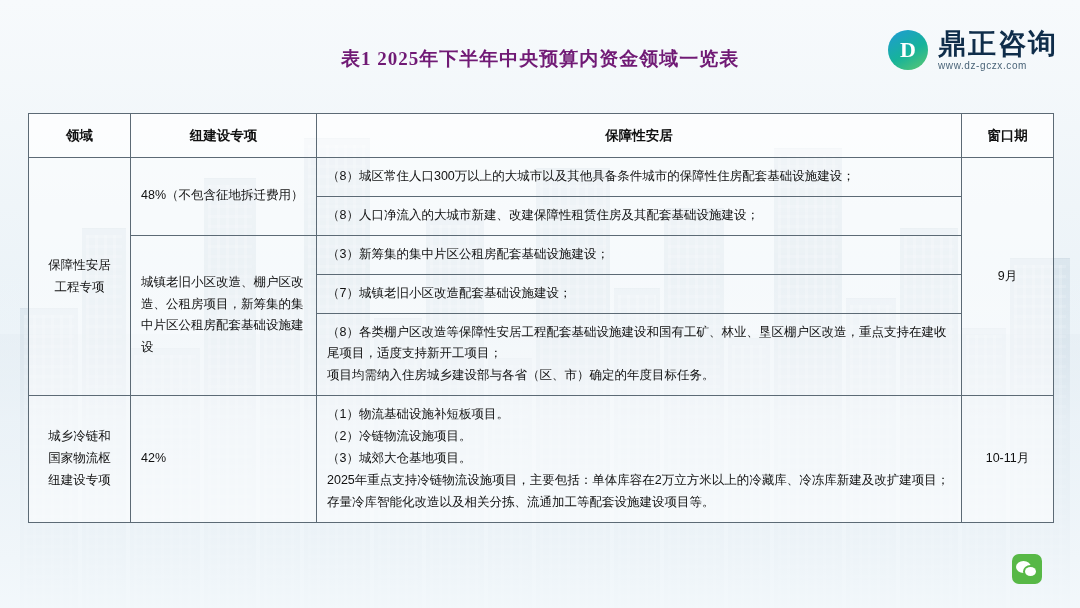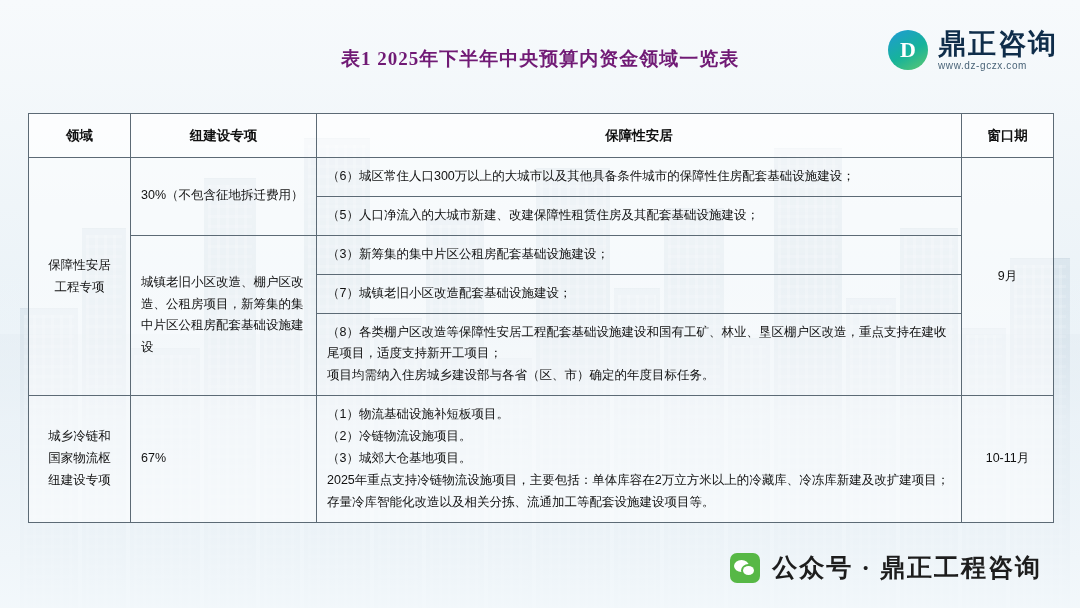--- a/index.html
+++ b/index.html
@@ -172,52 +172,51 @@
         <th class="col-ratio">纽建设专项</th>
         <th class="col-dir">保障性安居</th>
         <th class="col-window">窗口期</th>
       </tr>
     </thead>
     <tbody>
 
       <tr>
         <td class="col-domain cell-center nowrapish" rowspan="5">保障性安居
 工程专项</td>
-        <td class="col-ratio cell-left" rowspan="2">30%（不包含征地拆迁费用）</td>
-        <td class="col-dir cell-left pad-dir">（6）城区常住人口300万以上的大城市以及其他具备条件城市的保障性住房配套基础设施建设；</td>
+        <td class="col-ratio cell-left" rowspan="2">48%（不包含征地拆迁费用）</td>
+        <td class="col-dir cell-left pad-dir">（8）城区常住人口300万以上的大城市以及其他具备条件城市的保障性住房配套基础设施建设；</td>
         <td class="col-window cell-center" rowspan="5">9月</td>
       </tr>
       <tr>
-        <td class="col-dir cell-left pad-dir">（5）人口净流入的大城市新建、改建保障性租赁住房及其配套基础设施建设；</td>
+        <td class="col-dir cell-left pad-dir">（8）人口净流入的大城市新建、改建保障性租赁住房及其配套基础设施建设；</td>
       </tr>
       <tr>
         <td class="col-ratio cell-left" rowspan="3">城镇老旧小区改造、棚户区改造、公租房项目，新筹集的集中片区公租房配套基础设施建设</td>
         <td class="col-dir cell-left pad-dir">（3）新筹集的集中片区公租房配套基础设施建设；</td>
       </tr>
       <tr>
         <td class="col-dir cell-left pad-dir">（7）城镇老旧小区改造配套基础设施建设；</td>
       </tr>
       <tr>
         <td class="col-dir cell-left pad-dir nowrapish multi">（8）各类棚户区改造等保障性安居工程配套基础设施建设和国有工矿、林业、垦区棚户区改造，重点支持在建收尾项目，适度支持新开工项目；
 项目均需纳入住房城乡建设部与各省（区、市）确定的年度目标任务。</td>
       </tr>
 
       <tr>
         <td class="col-domain cell-center nowrapish">城乡冷链和
 国家物流枢
 纽建设专项</td>
-        <td class="col-ratio cell-left">67%</td>
+        <td class="col-ratio cell-left">42%</td>
         <td class="col-dir cell-left pad-dir nowrapish multi">（1）物流基础设施补短板项目。
 （2）冷链物流设施项目。
 （3）城郊大仓基地项目。
 2025年重点支持冷链物流设施项目，主要包括：单体库容在2万立方米以上的冷藏库、冷冻库新建及改扩建项目；
 存量冷库智能化改造以及相关分拣、流通加工等配套设施建设项目等。</td>
         <td class="col-window cell-center">10-11月</td>
       </tr>
 
     </tbody>
   </table>
 </div>
 
 <div class="footer">
   <span class="wx-badge"></span>
-  <span class="footer-text">公众号 · 鼎正工程咨询</span>
 </div>
 
 </body></html>

